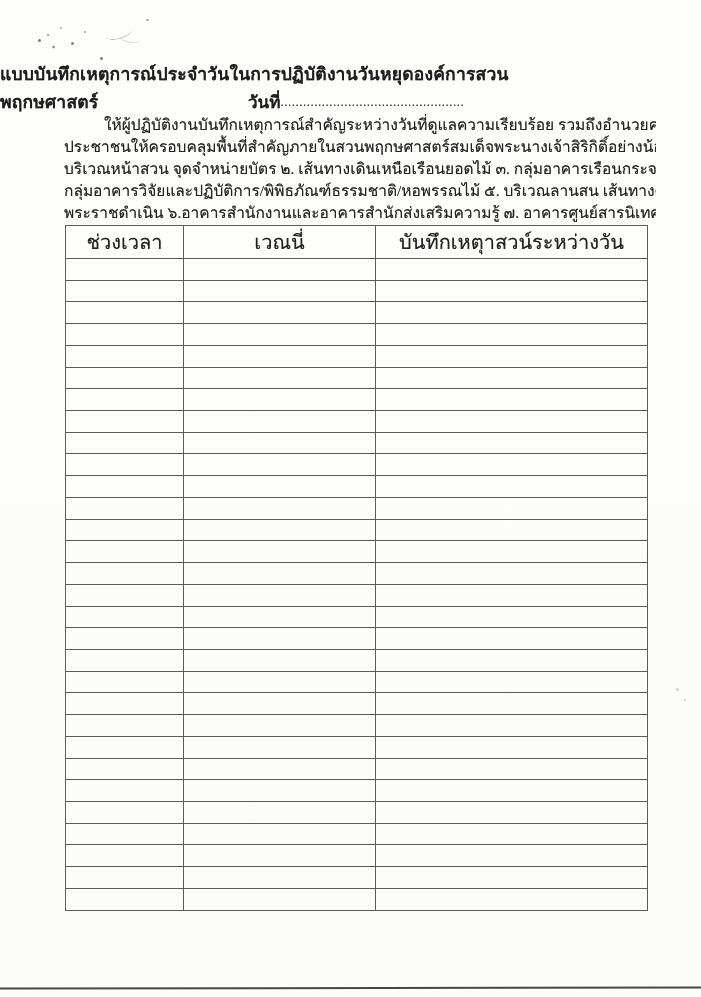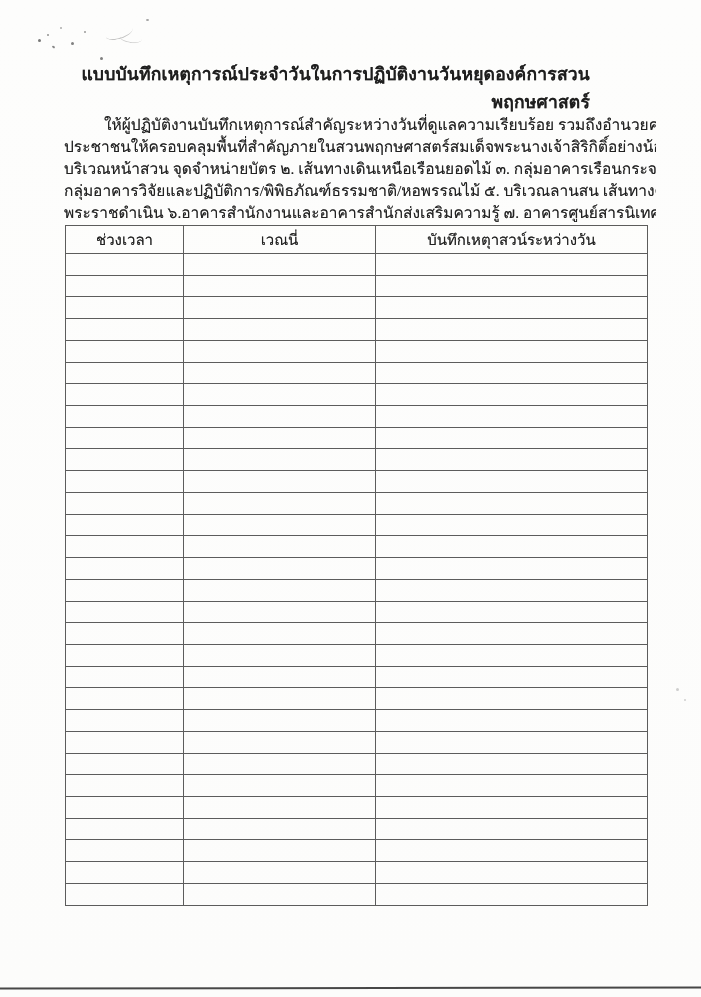--- a/index.html
+++ b/index.html
@@ -11,21 +11,21 @@
     font-family: "Liberation Serif", "DejaVu Serif", serif;
     color: #212121;
   }
   .page {
     position: absolute; inset: 0;
     background: linear-gradient(180deg, #fdfdfc 0%, #fcfcfb 100%);
   }
   
   .title {
     position: absolute; top: 60px; left: 0; width: 590px;
-    text-align: right;
+    text-align: left;
     font-size: 17.5px; font-weight: bold;
     letter-spacing: 0.2px;
     color: #1e1e1e;
     text-shadow: 0 0 0.5px rgba(30,30,30,0.55);
   }
   .date-line {
     position: absolute; top: 88px; left: 248px;
     font-size: 17px; font-weight: bold; color: #1e1e1e;
     white-space: nowrap;
     text-shadow: 0 0 0.5px rgba(30,30,30,0.55);
@@ -53,21 +53,21 @@
     width: 582px;
     border-collapse: collapse;
     table-layout: fixed;
   }
   .events-table th, .events-table td {
     border: 1px solid #5c5c5c;
     padding: 0;
   }
   .events-table thead tr { height: 28px; }
   .events-table th {
-    font-size: 15px; font-weight: normal;
+    font-size: 20px; font-weight: normal;
     color: #222222;
     text-align: center; vertical-align: middle;
     text-shadow: 0 0 0.4px rgba(30,30,30,0.5);
   }
   .events-table tbody tr { height: 21.73px; }
   .events-table td { background: transparent; }
   
   .pencil-marks { position: absolute; top: 0; left: 0; width: 160px; height: 80px; }
   .speck { position: absolute; background: #4b4b4b; border-radius: 50%; }
   .s1 { left: 38px; top: 39px; width: 3px; height: 3px; opacity: .75; }
@@ -112,20 +112,23 @@
     <span class="speck s5"></span>
     <span class="speck s6"></span>
     <span class="speck s7"></span>
     <span class="speck s8"></span>
     <span class="squiggle1"></span>
     <span class="squiggle2"></span>
   </div>
 
   <div class="title">แบบบันทึกเหตุการณ์ประจำวันในการปฏิบัติงานวันหยุดองค์การสวนพฤกษศาสตร์</div>
 
+  <div class="date-line">
+    <span>วันที่</span><span class="dots">.................................................</span>
+  </div>
 
   <div class="intro">
     <div class="line">ให้ผู้ปฏิบัติงานบันทึกเหตุการณ์สำคัญระหว่างวันที่ดูแลความเรียบร้อย รวมถึงอำนวยความสะดวกให้แก่</div>
     <div class="line">ประชาชนให้ครอบคลุมพื้นที่สำคัญภายในสวนพฤกษศาสตร์สมเด็จพระนางเจ้าสิริกิติ์อย่างน้อย ๗ พื้นที่ ดังนี้ ๑.</div>
     <div class="line">บริเวณหน้าสวน จุดจำหน่ายบัตร ๒. เส้นทางเดินเหนือเรือนยอดไม้ ๓. กลุ่มอาคารเรือนกระจกเฉลิมพระเกียรติ ๔.</div>
     <div class="line">กลุ่มอาคารวิจัยและปฏิบัติการ/พิพิธภัณฑ์ธรรมชาติ/หอพรรณไม้ ๕. บริเวณลานสน เส้นทางตามรอยเสด็จ</div>
     <div class="line">พระราชดำเนิน ๖.อาคารสำนักงานและอาคารสำนักส่งเสริมความรู้ ๗. อาคารศูนย์สารนิเทศ/บริเวณน้ำตกแม่สาน้อย</div>
   </div>
 
   <table class="events-table">

